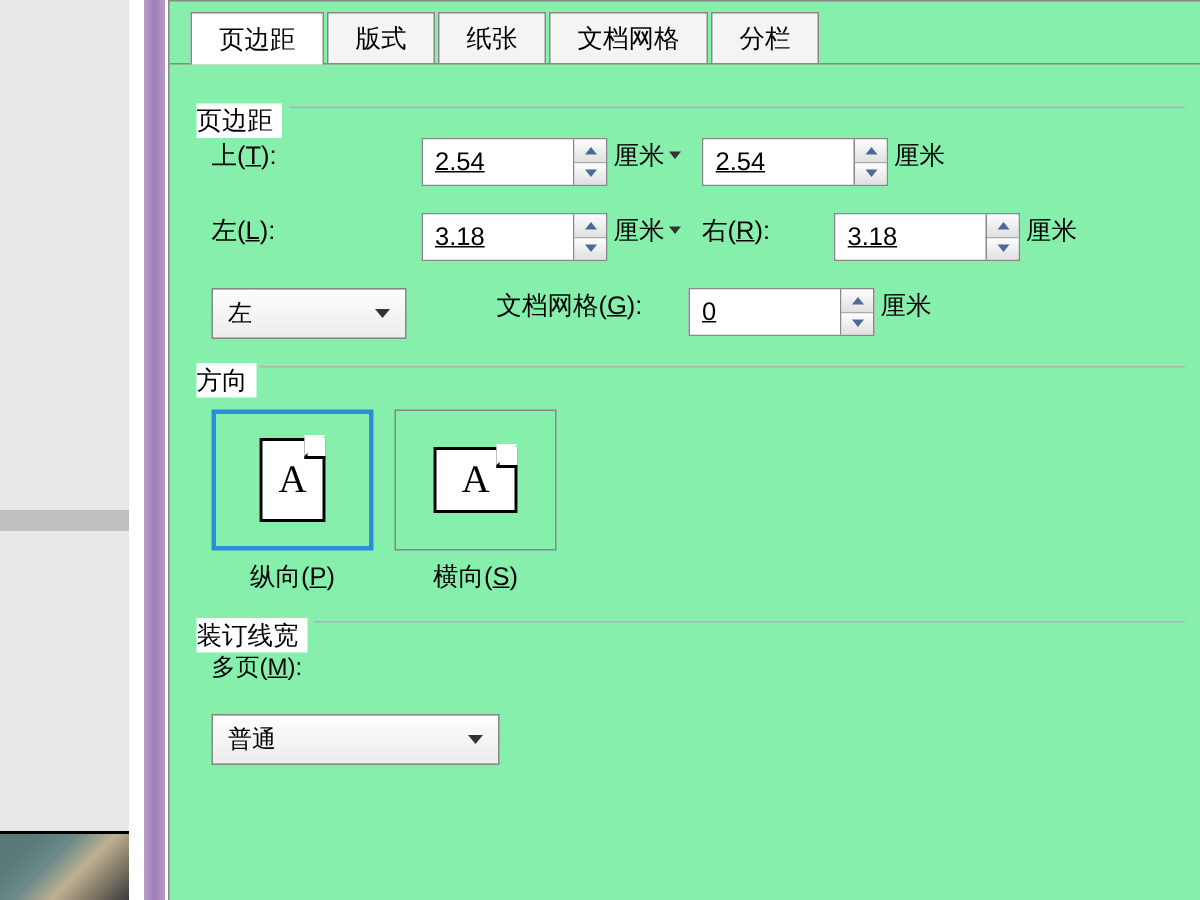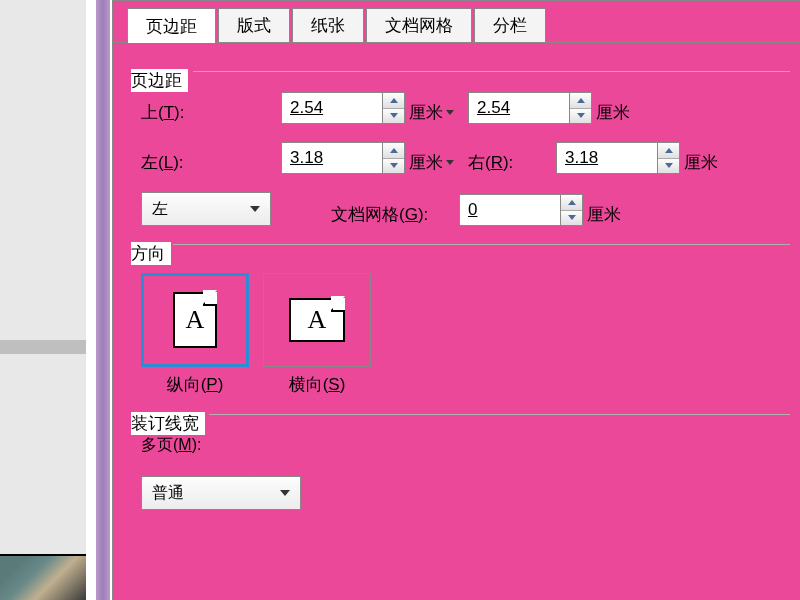--- a/index.html
+++ b/index.html
@@ -36,21 +36,21 @@
       left: 96px; top: 0;
       width: 14px; height: 600px;
       background: linear-gradient(to right, #b89acb 0%, #9f7db8 50%, #b89acb 100%);
     }
     .panel {
       position: absolute;
       left: 112px; top: 0;
       right: 0; bottom: 0;
       border-left: 1px solid #888;
       border-top: 1px solid #888;
-      background: #ec4899;
+      background: #86efac;
     }
     .tabs {
       display: flex;
       height: 42px;
       border-bottom: 1px solid #888;
       padding-left: 14px;
       padding-top: 7px;
       gap: 0;
       align-items: flex-end;
     }
@@ -92,21 +92,21 @@
     .fieldset .legend-line {
       border-top: 1px solid #b0b0b0;
       margin-top: 10px;
       margin-left: 62px;
     }
     .fieldset-body {
       padding: 20px 0 0 10px;
     }
     .margin-row {
       display: flex;
-      align-items: flex-end;
+      align-items: flex-start;
       margin-bottom: 18px;
       gap: 0;
     }
     .mlabel {
       width: 140px;
       font-size: 17px;
     }
     .mlabel .ul { text-decoration: underline; }
     .spin {
       display: inline-flex;
@@ -160,21 +160,21 @@
       display: inline-flex;
       align-items: center;
       border: 1px solid #888;
       height: 34px;
       width: 130px;
       background: linear-gradient(#fdfdfd,#ececec);
       padding: 0 10px;
       cursor: pointer;
       justify-content: space-between;
     }
-    .combo.wide { width: 160px; }
+    .combo.wide { width: 192px; }
     .combo .dd {
       width:0;height:0;border-left:5px solid transparent;border-right:5px solid transparent;border-top:6px solid #333;
     }
     .orient-row {
       display: flex;
       gap: 14px;
       padding-top: 8px;
     }
     .orient-box {
       width: 108px;

